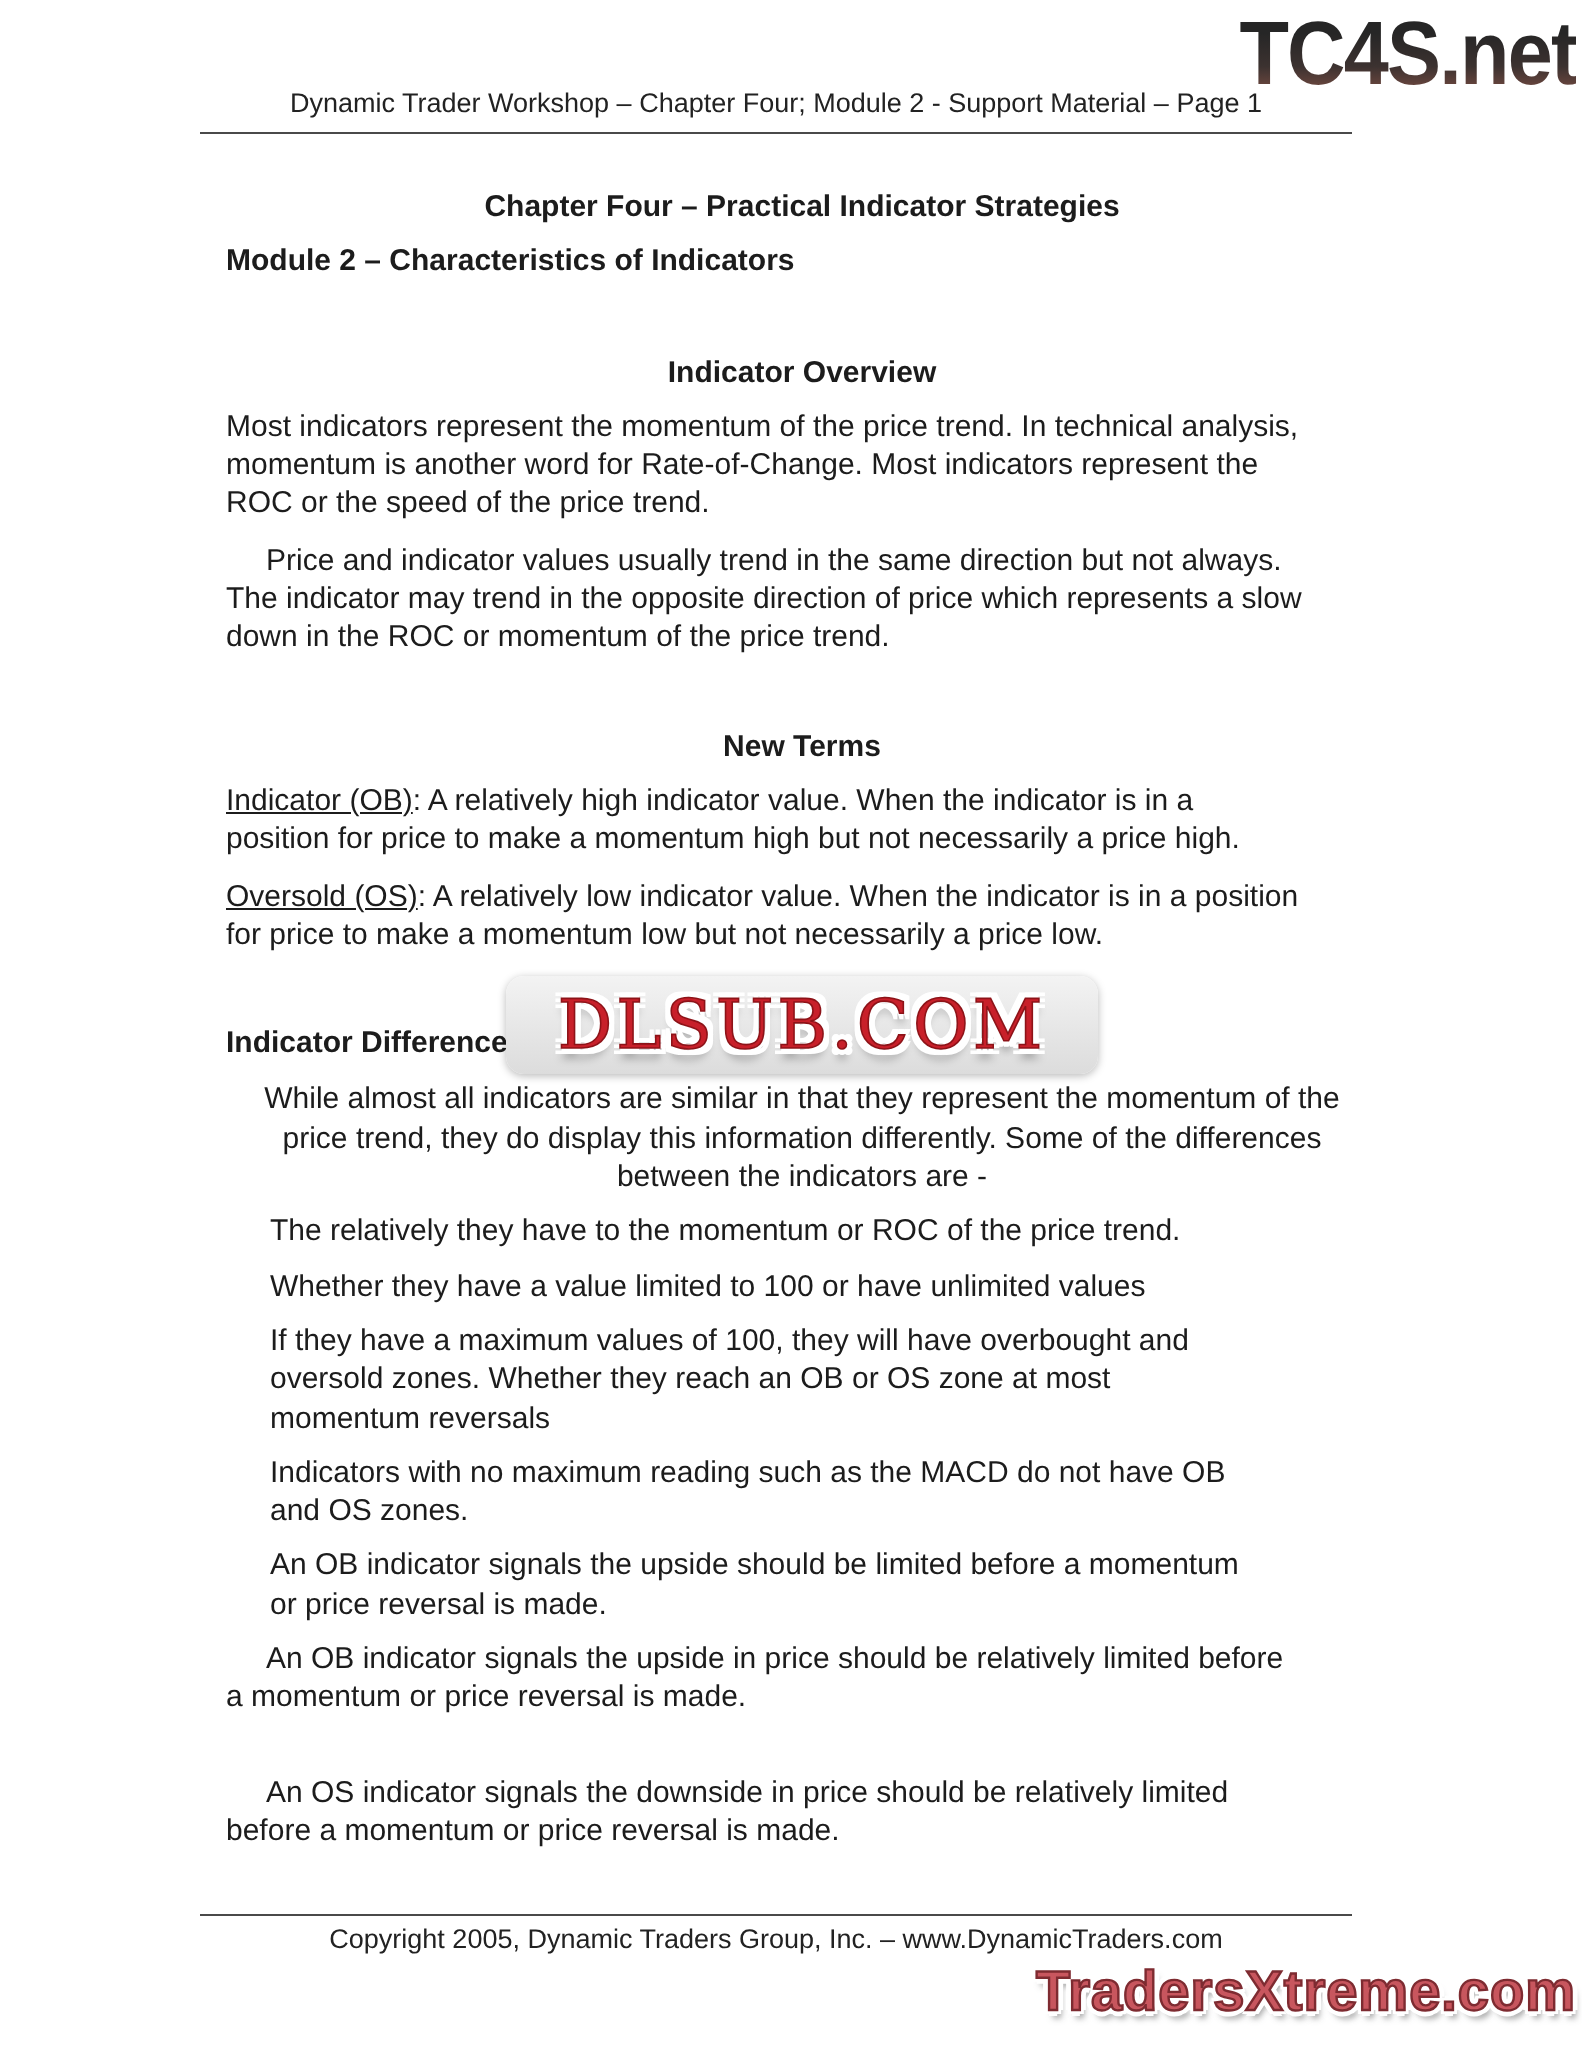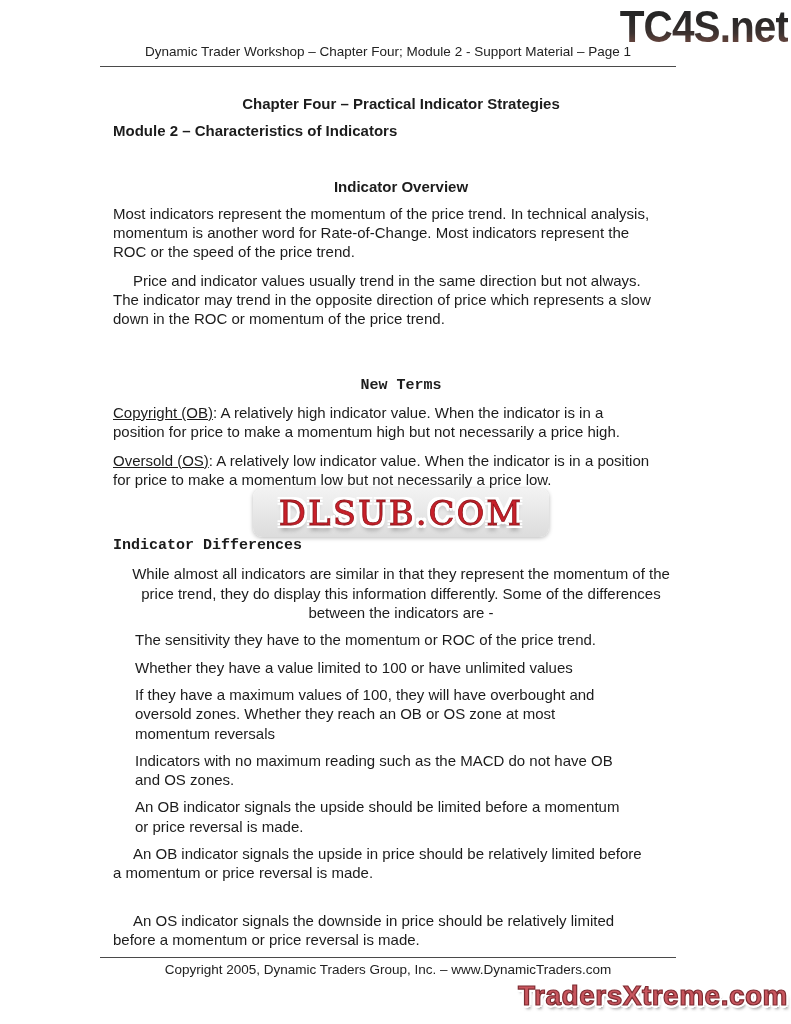--- a/index.html
+++ b/index.html
@@ -33,21 +33,21 @@
   }
   
   .content{position:absolute;left:113px;top:94px;width:576px;}
   .para,.doc-h{
     font-size:15px;line-height:19.3px;margin:0;
     white-space:pre;
   }
   .doc-h{font-weight:bold;}
   .mb8{margin-bottom:8px;text-align:center;}
   .mb9{margin-bottom:9px;}
-  .sec{margin-top:47px;font-family:Liberation Mono, monospace;}
+  .sec{margin-top:35px;}
   .sec36{margin-top:36px;}
   .indent{text-indent:20px;}
   .item{margin-left:22px;margin-bottom:8px;}
   .closing1{margin-top:28px;}
   .closing2{margin-top:8px;}
   .term{text-decoration:underline;}
   
   .watermark{
     position:absolute;left:253px;top:488px;width:296px;height:49px;
     background:linear-gradient(180deg,#f3f3f3,#dcdcdc);
@@ -100,31 +100,31 @@
 
     <p class="doc-h sec36 mb8">Indicator Overview</p>
     <p class="para mb9">Most indicators represent the momentum of the price trend. In technical analysis,
 momentum is another word for Rate-of-Change. Most indicators represent the
 ROC or the speed of the price trend.</p>
     <p class="para indent">Price and indicator values usually trend in the same direction but not always.
 The indicator may trend in the opposite direction of price which represents a slow
 down in the ROC or momentum of the price trend.</p>
 
     <p class="doc-h sec mb8">New Terms</p>
-    <p class="para mb9"><span class="term">Copyright (OB)</span><span>: A relatively high indicator value. When the indicator is in a
+    <p class="para mb9"><span class="term">Indicator (OB)</span><span>: A relatively high indicator value. When the indicator is in a
 position for price to make a momentum high but not necessarily a price high.</span></p>
     <p class="para"><span class="term">Oversold (OS)</span><span>: A relatively low indicator value. When the indicator is in a position
 for price to make a momentum low but not necessarily a price low.</span></p>
 
     <p class="doc-h sec mb9">Indicator Differences</p>
     <p class="para mb8">While almost all indicators are similar in that they represent the momentum of the
 price trend, they do display this information differently. Some of the differences
 between the indicators are -</p>
 
-    <p class="para item">The sensitivity they have to the momentum or ROC of the price trend.</p>
+    <p class="para item">The relatively they have to the momentum or ROC of the price trend.</p>
     <p class="para item">Whether they have a value limited to 100 or have unlimited values</p>
     <p class="para item">If they have a maximum values of 100, they will have overbought and
 oversold zones. Whether they reach an OB or OS zone at most
 momentum reversals</p>
     <p class="para item">Indicators with no maximum reading such as the MACD do not have OB
 and OS zones.</p>
     <p class="para item">An OB indicator signals the upside should be limited before a momentum
 or price reversal is made.</p>
 
     <p class="para indent closing2">An OB indicator signals the upside in price should be relatively limited before

